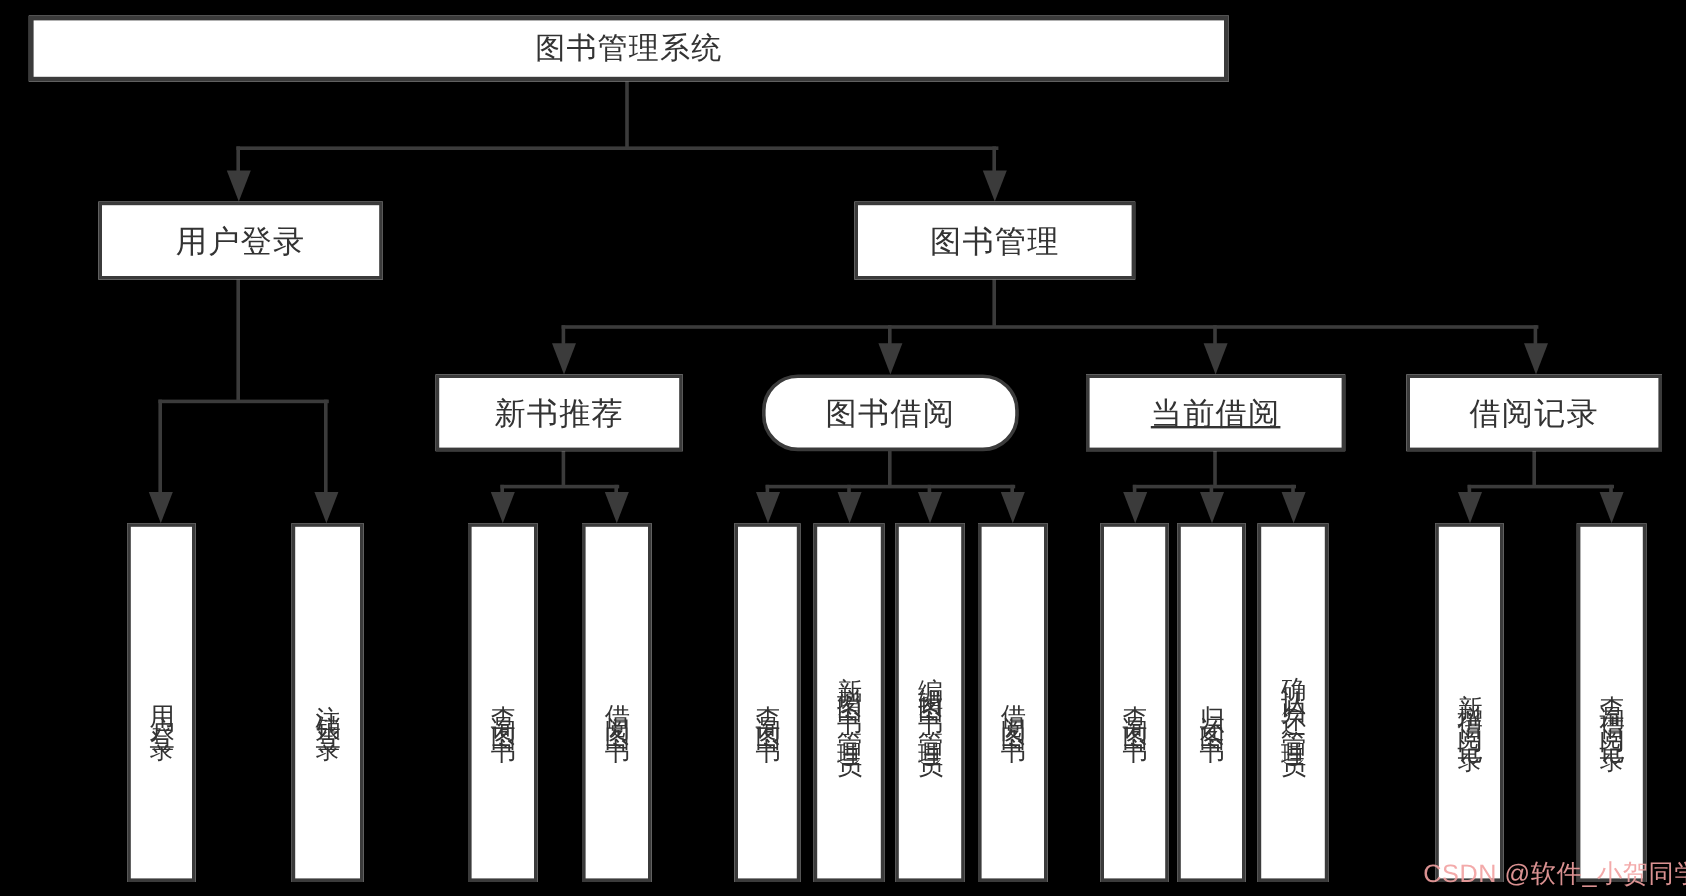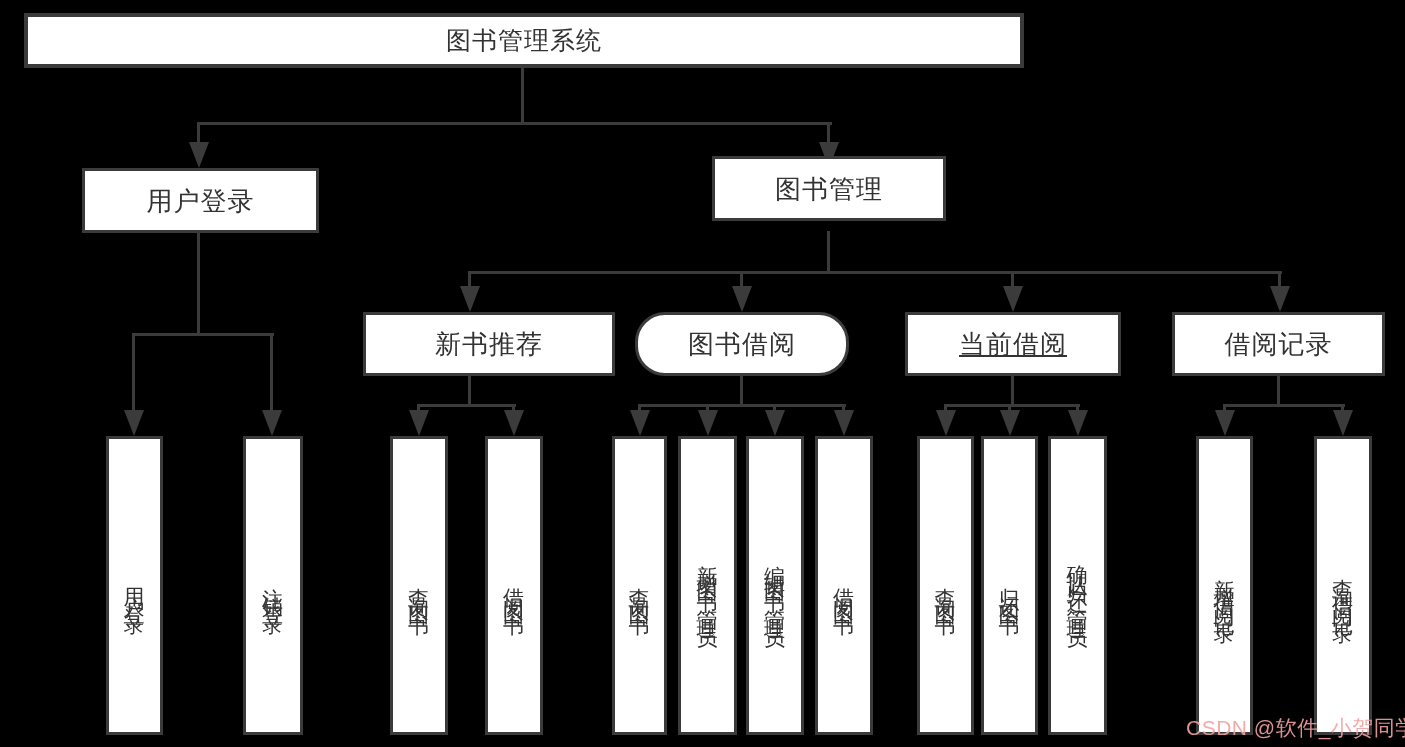--- a/index.html
+++ b/index.html
@@ -76,21 +76,21 @@
   <div class="vline" style="left:521px; top:66px; height:59px;"></div>
   <div class="hline" style="left:197px; top:122px; width:635px;"></div>
   <div class="vline" style="left:197px; top:122px; height:22px;"></div>
   <div class="ahead" style="left:189px; top:142px;"></div>
   <div class="vline" style="left:827px; top:122px; height:22px;"></div>
   <div class="ahead" style="left:819px; top:142px;"></div>
 
   <div class="box" style="left:82px; top:168px; width:237px; height:65px;">
     <span>用户登录</span>
   </div>
-  <div class="box" style="left:712px; top:156px; width:234px; height:65px;">
+  <div class="box" style="left:712px; top:168px; width:234px; height:65px;">
     <span>图书管理</span>
   </div>
 
   <div class="vline" style="left:197px; top:231px; height:104px;"></div>
   <div class="hline" style="left:132px; top:333px; width:142px;"></div>
   <div class="vline" style="left:132px; top:333px; height:79px;"></div>
   <div class="ahead" style="left:124px; top:410px;"></div>
   <div class="vline" style="left:270px; top:333px; height:79px;"></div>
   <div class="ahead" style="left:262px; top:410px;"></div>
 
@@ -98,21 +98,21 @@
   <div class="hline" style="left:468px; top:271px; width:814px;"></div>
   <div class="vline" style="left:468px; top:271px; height:17px;"></div>
   <div class="ahead" style="left:460px; top:286px;"></div>
   <div class="vline" style="left:740px; top:271px; height:17px;"></div>
   <div class="ahead" style="left:732px; top:286px;"></div>
   <div class="vline" style="left:1011px; top:271px; height:17px;"></div>
   <div class="ahead" style="left:1003px; top:286px;"></div>
   <div class="vline" style="left:1278px; top:271px; height:17px;"></div>
   <div class="ahead" style="left:1270px; top:286px;"></div>
 
-  <div class="box" style="left:363px; top:312px; width:252px; height:64px;">
+  <div class="box" style="left:363px; top:312px; width:206px; height:64px;">
     <span>新书推荐</span>
   </div>
   <div class="box" style="left:635px; top:312px; width:214px; height:64px;border-radius:30px;">
     <span>图书借阅</span>
   </div>
   <div class="box" style="left:905px; top:312px; width:216px; height:64px;text-decoration:underline;">
     <span>当前借阅</span>
   </div>
   <div class="box" style="left:1172px; top:312px; width:213px; height:64px;">
     <span>借阅记录</span>

